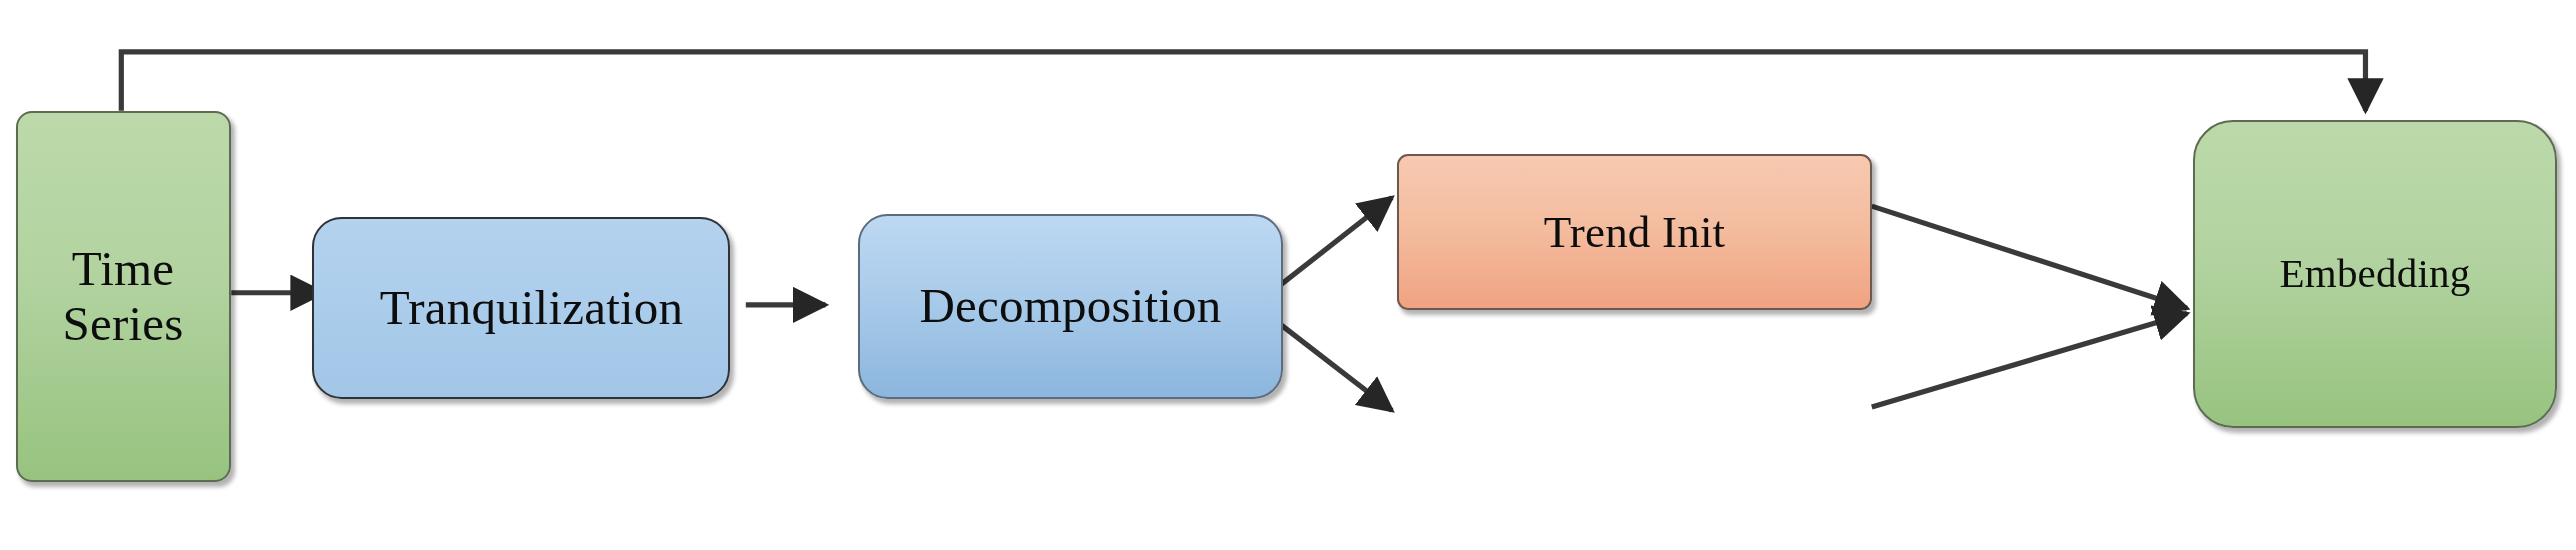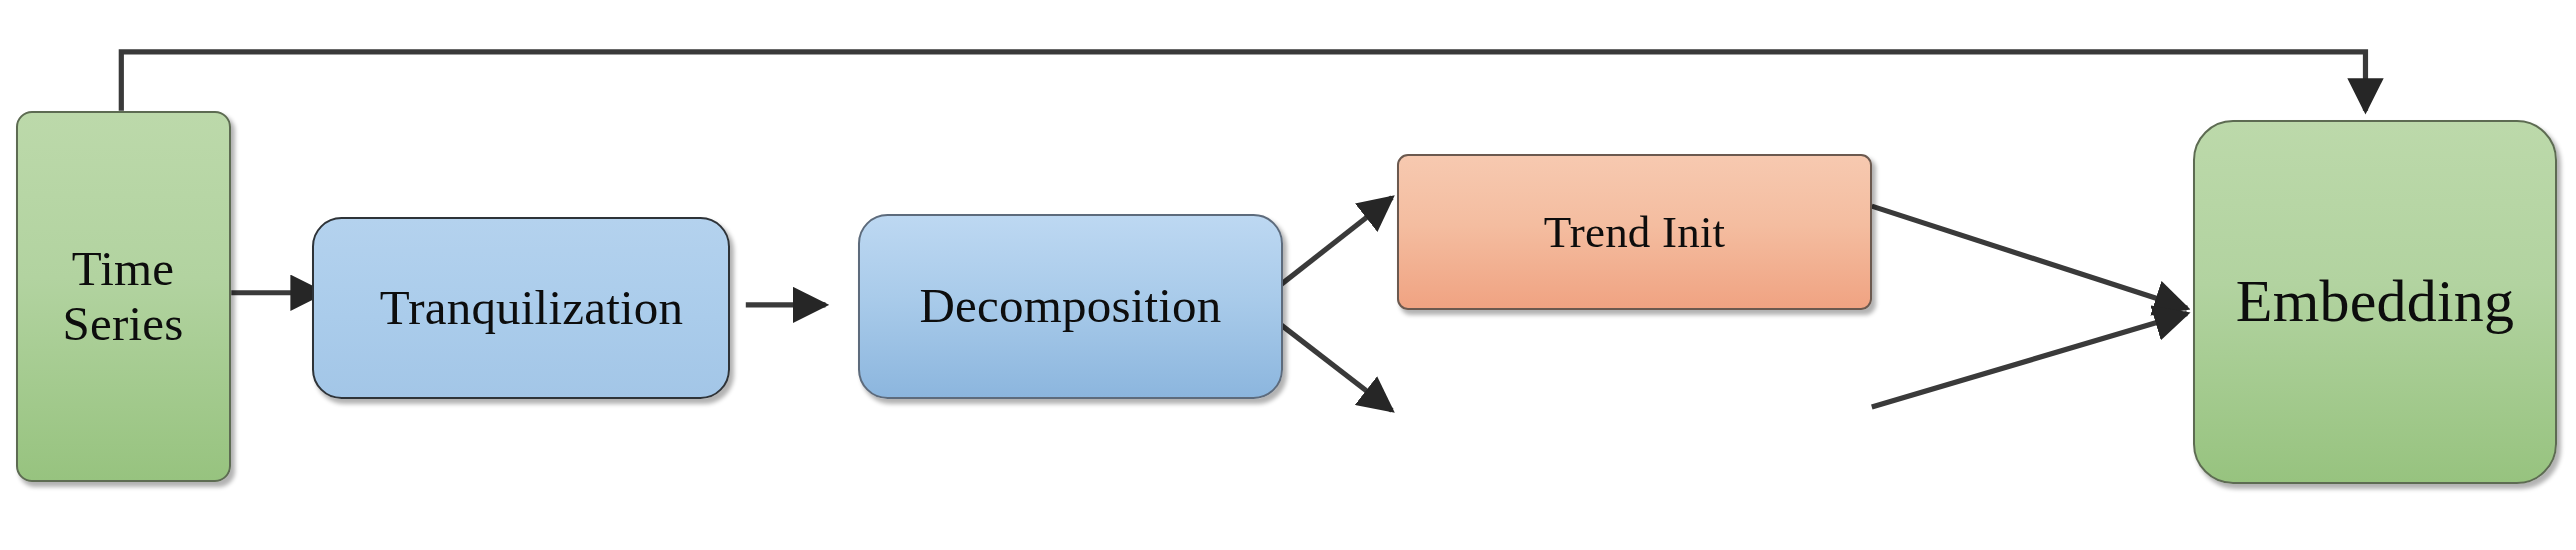--- a/index.html
+++ b/index.html
@@ -57,21 +57,21 @@
     background: linear-gradient(180deg, #f7c9b0 0%, #f4bda0 45%, #f0a382 100%);
     border-color: #6b594f;
   }
 
   
   #node-time-series { left: 15.6px;  top: 111px; width: 215px; height: 371px; border-radius: 16px; font-size: 49px; }
   #node-tranquilization { left: 312px; top: 217px; width: 418px; height: 182px; border-radius: 29.5px; font-size: 49px; padding-left: 21px; }
   #node-decomposition { left: 830px; top: 214px; width: 425px; height: 185px; border-radius: 29.5px; font-size: 49px; }
   #node-trend-init { left: 1397px; top: 154px; width: 475px; height: 156px; border-radius: 11px; font-size: 45px; }
   #node-seasonal-init { left: 1397px; top: 315px; width: 475px; height: 156px; border-radius: 29.5px; font-size: 45px; }
-  #node-embedding { left: 2193px; top: 120px; width: 364px; height: 364px; border-radius: 40px; font-size: 60px; }
+  #node-embedding { left: 2193px; top: 120px; width: 364px; height: 308px; border-radius: 40px; font-size: 41px; }
 </style>
 </head>
 <body>
 
 <div id="canvas">
 
   <svg id="wires" viewBox="0 0 2972 635" width="2576" height="550" xmlns="http://www.w3.org/2000/svg">
     <defs>
       <marker id="arrowhead" viewBox="0 0 10 10" refX="9" refY="5" markerWidth="7" markerHeight="7" orient="auto-start-reverse">
         <path d="M 0 0 L 10 5 L 0 10 z" fill="#262626"></path>

